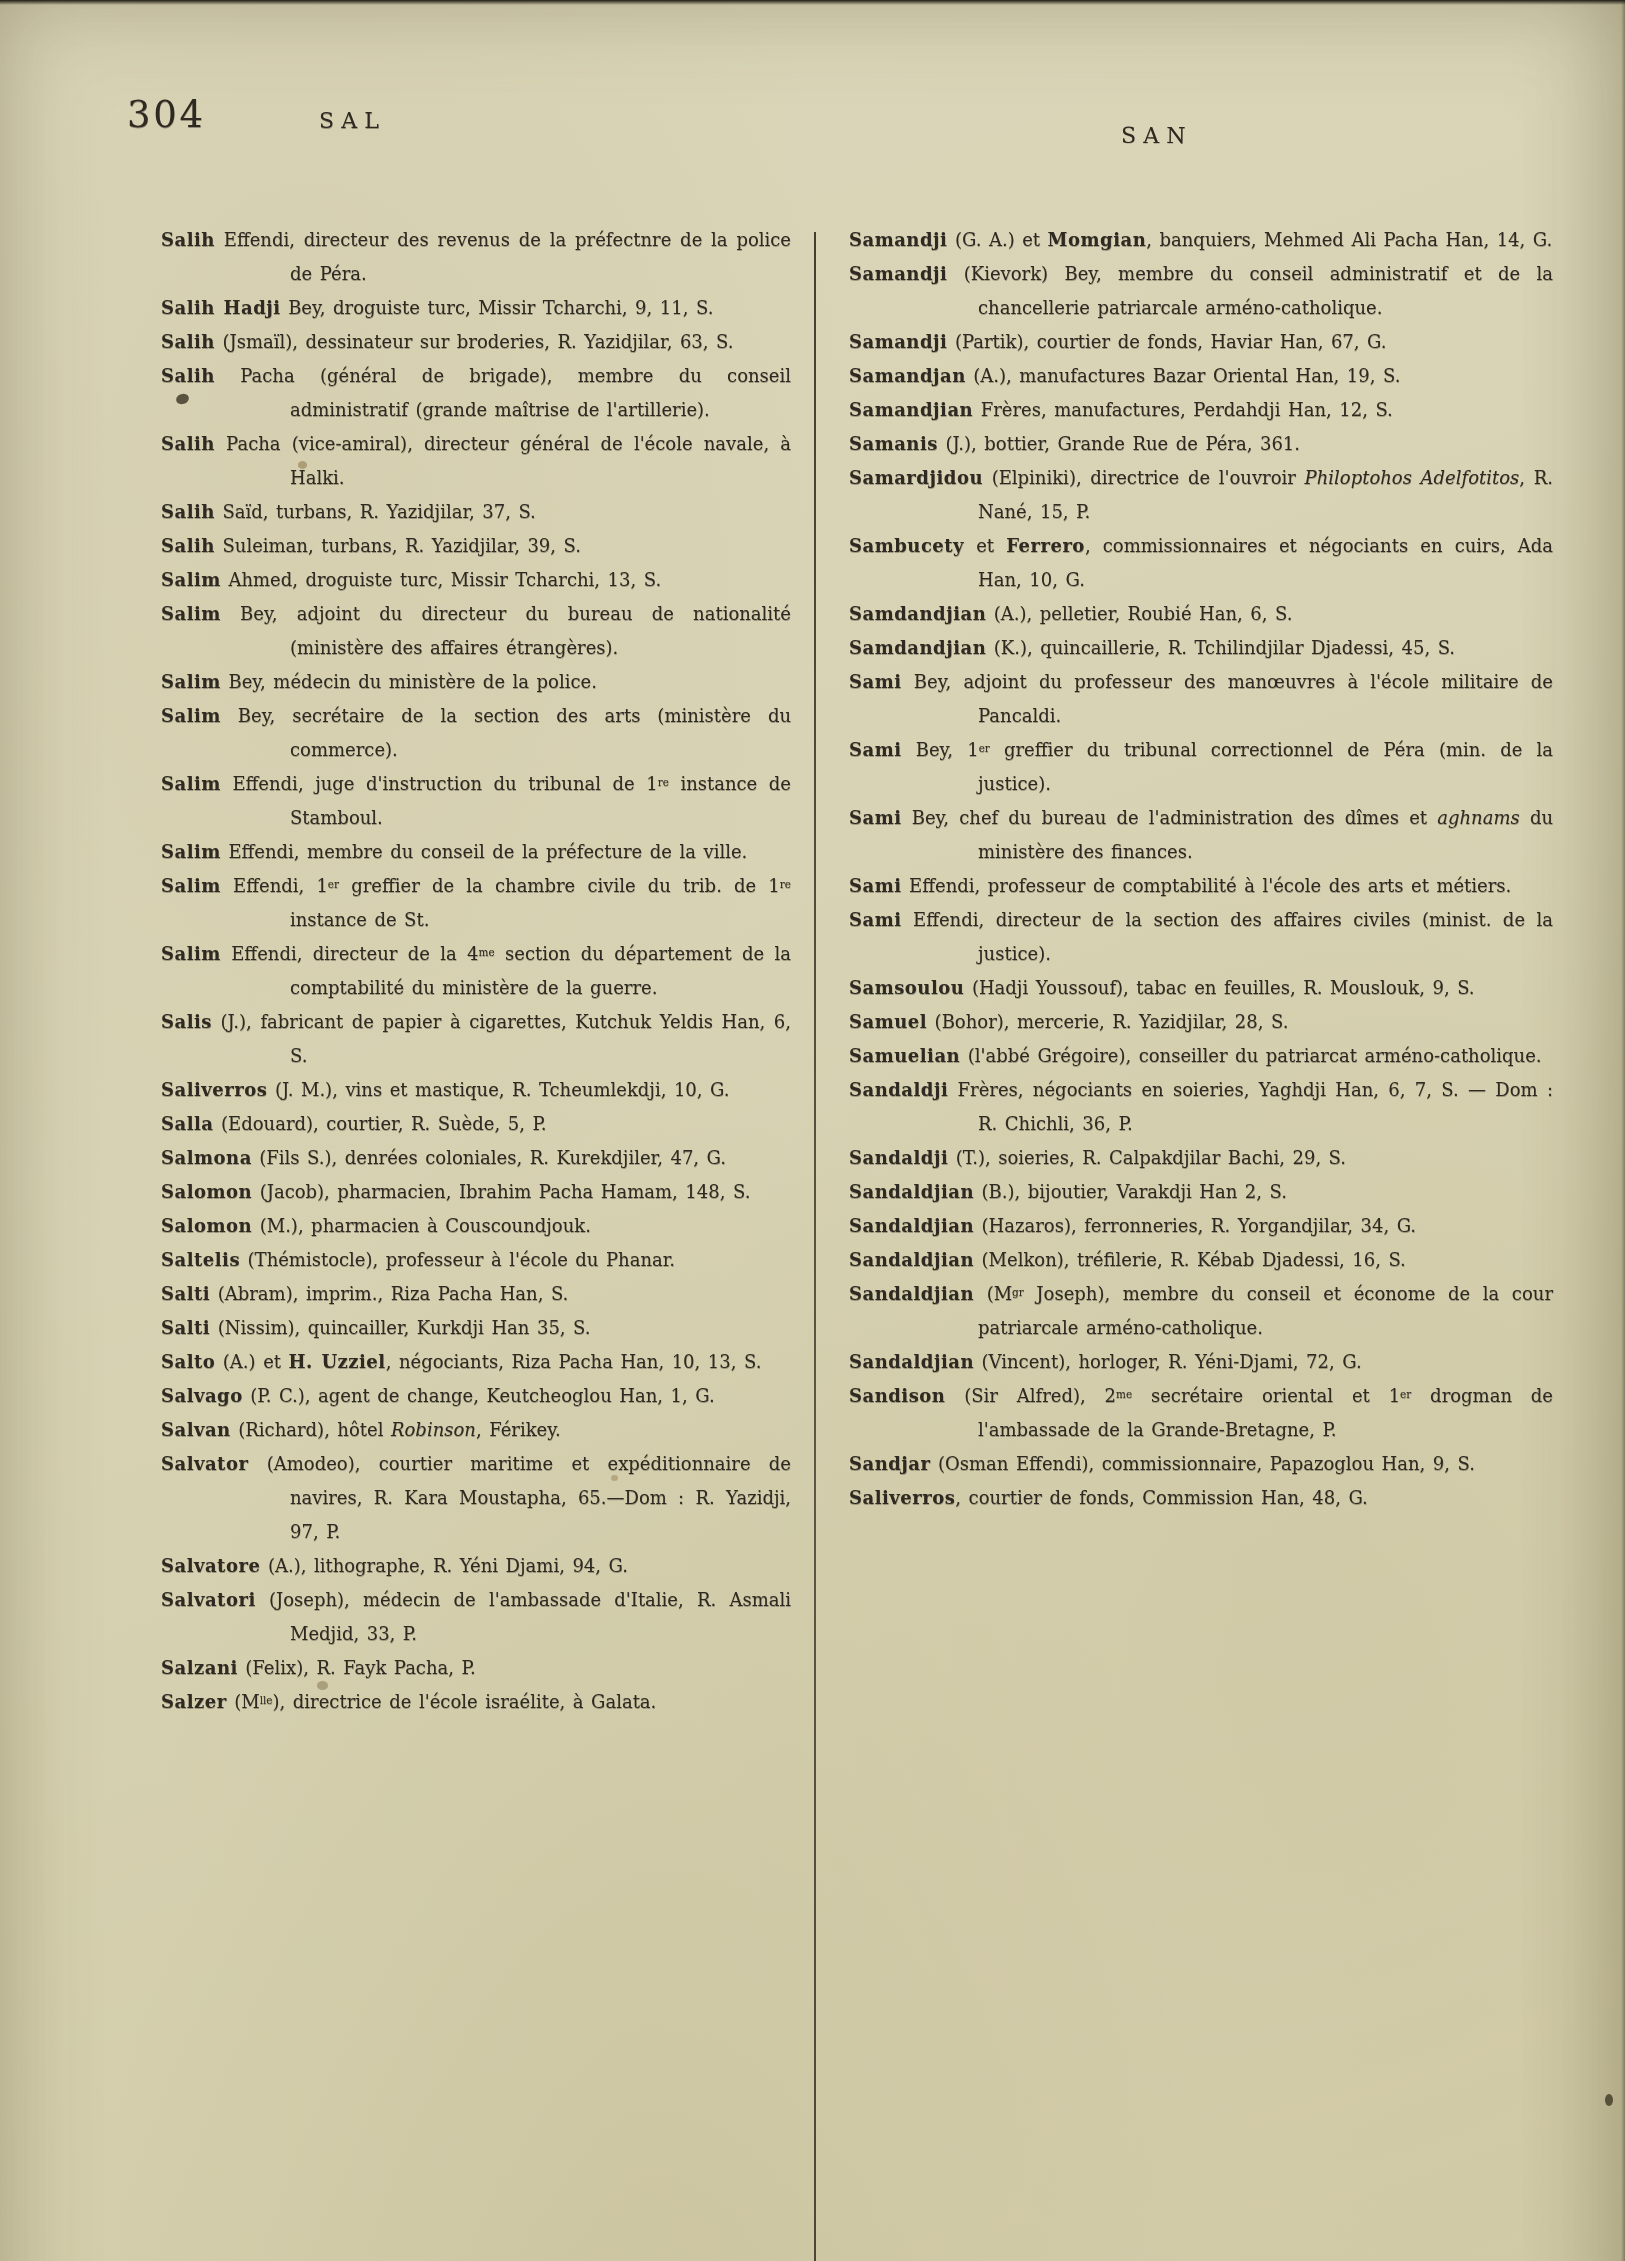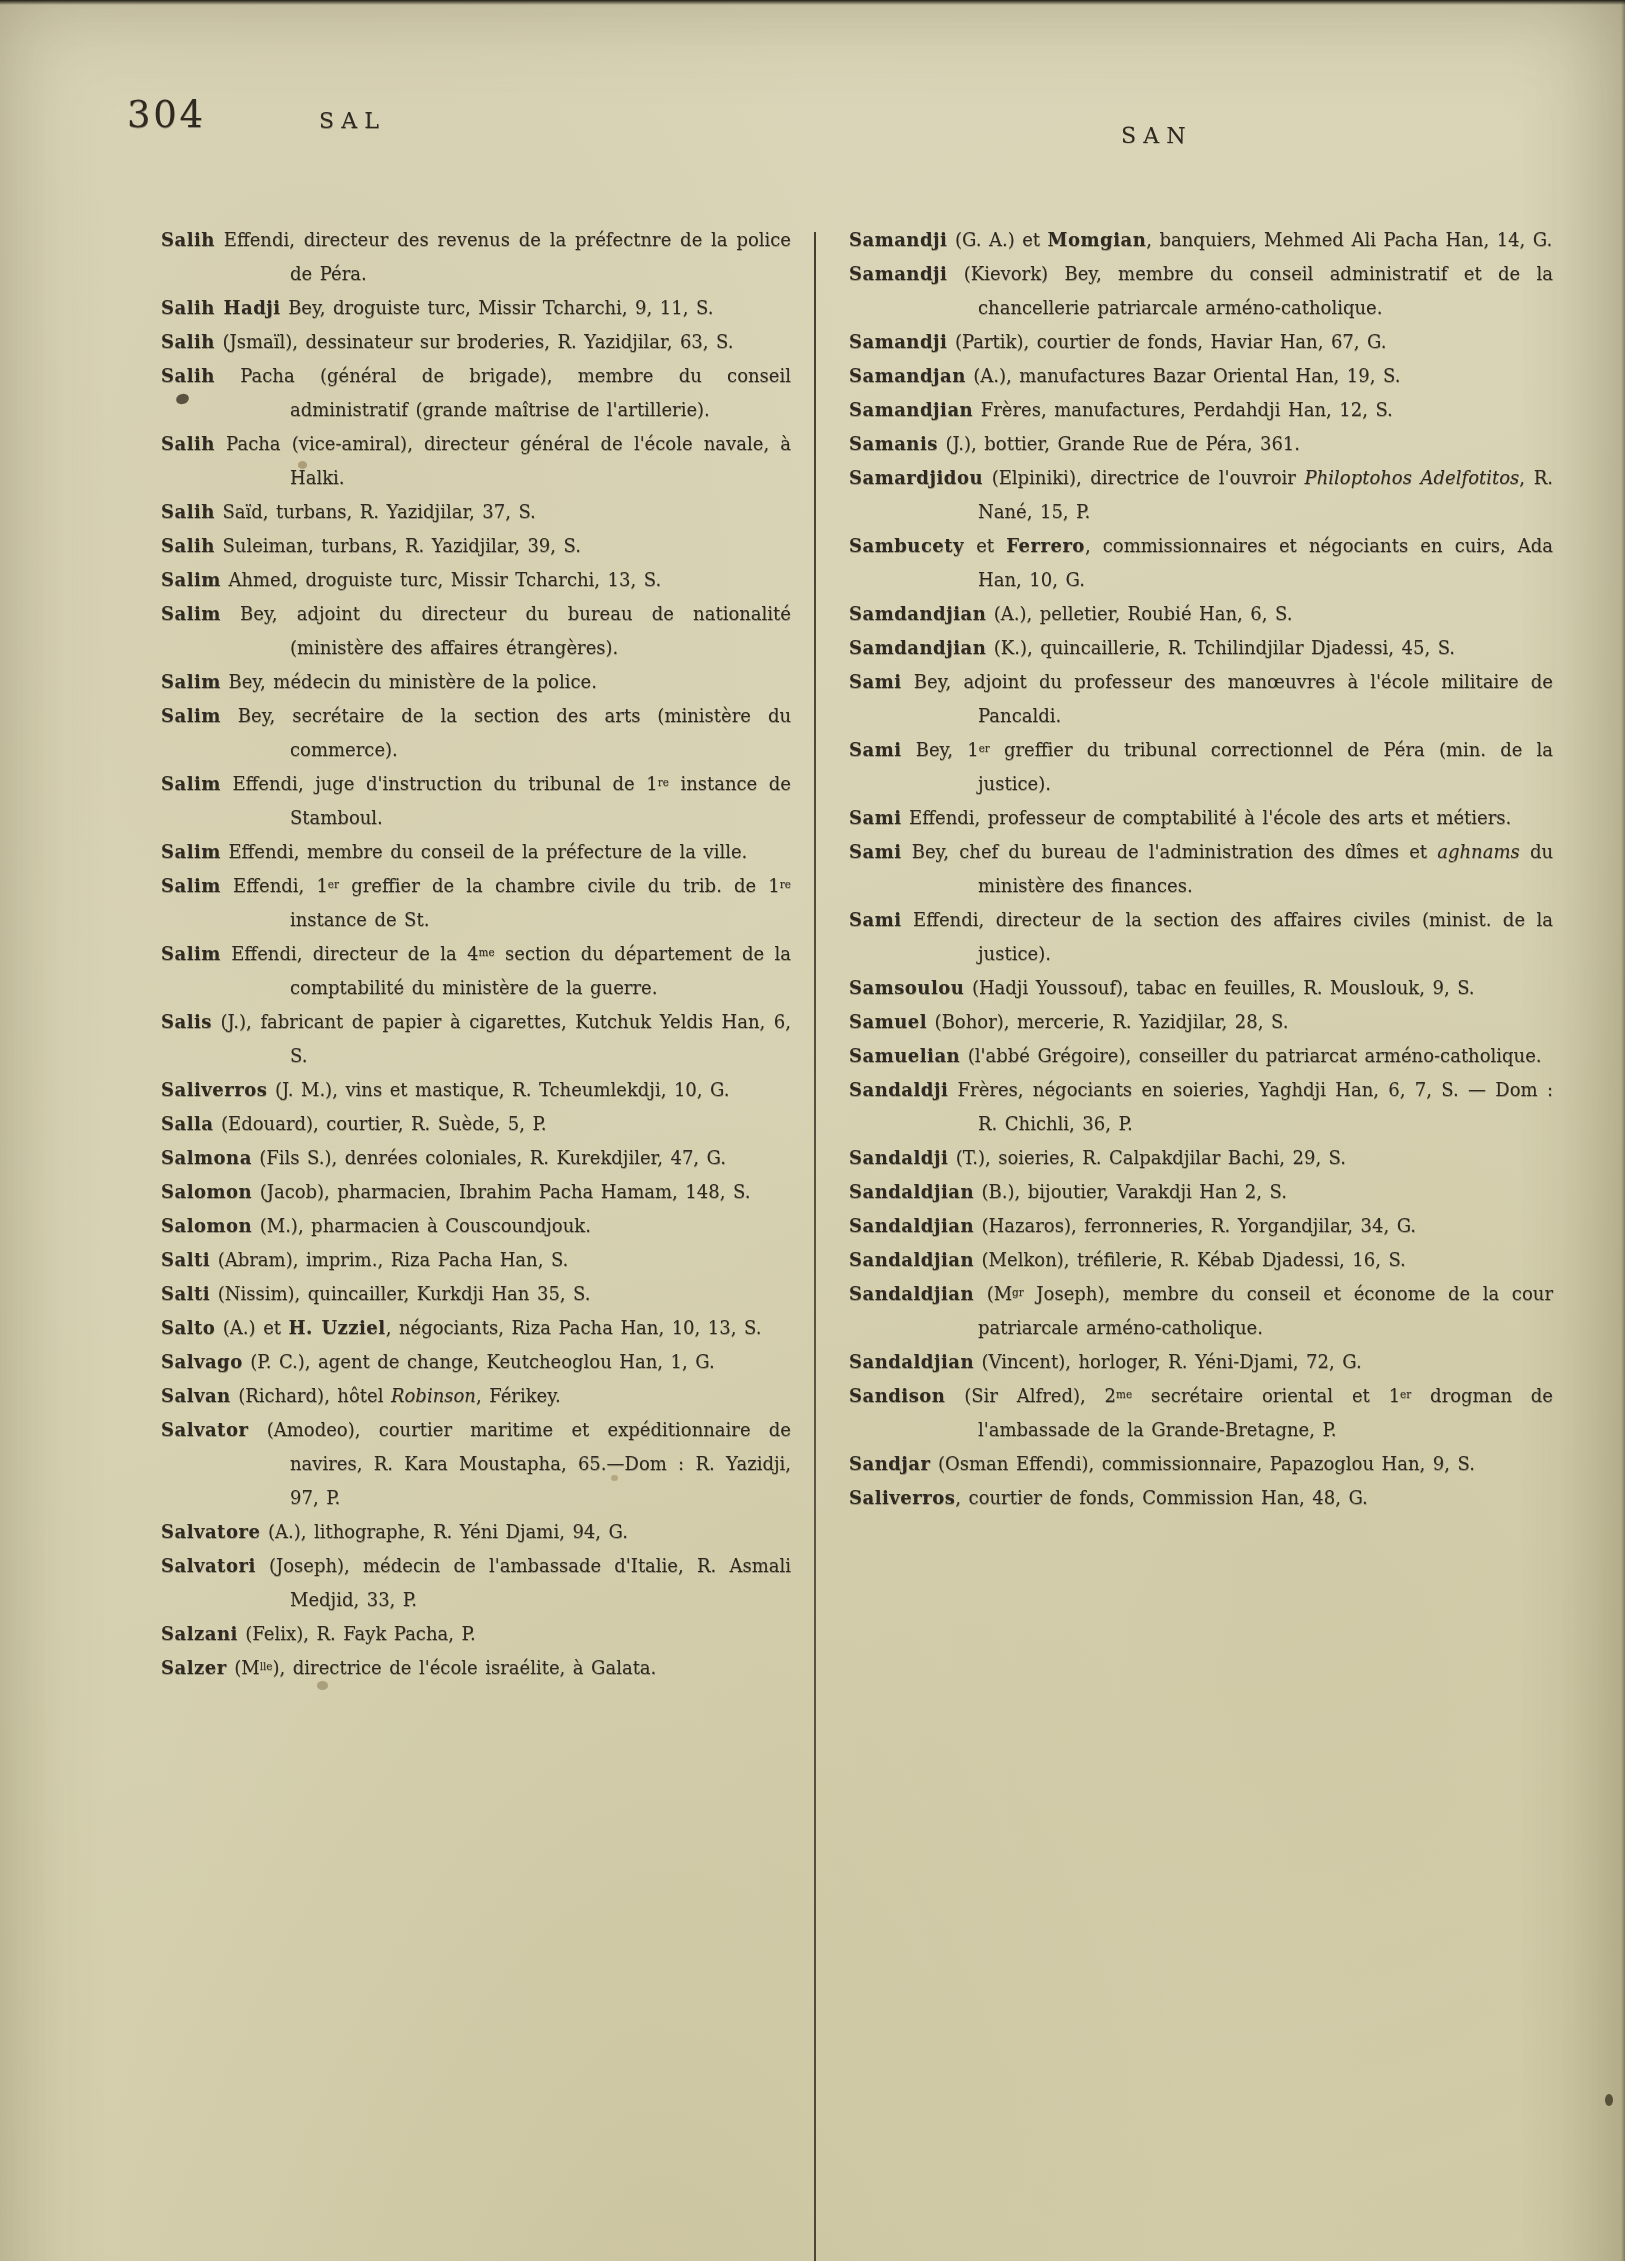--- a/index.html
+++ b/index.html
@@ -84,20 +84,21 @@
       <p class="entry"><span class="b">Salim</span><span> Effendi, juge d'instruction du tribunal de 1</span><sup>re</sup><span> instance de Stamboul.</span></p>
       <p class="entry"><span class="b">Salim</span><span> Effendi, membre du conseil de la préfecture de la ville.</span></p>
       <p class="entry"><span class="b">Salim</span><span> Effendi, 1</span><sup>er</sup><span> greffier de la chambre civile du trib. de 1</span><sup>re</sup><span> instance de St.</span></p>
       <p class="entry"><span class="b">Salim</span><span> Effendi, directeur de la 4</span><sup>me</sup><span> section du département de la comptabilité du ministère de la guerre.</span></p>
       <p class="entry"><span class="b">Salis</span><span> (J.), fabricant de papier à cigarettes, Kutchuk Yeldis Han, 6, S.</span></p>
       <p class="entry"><span class="b">Saliverros</span><span> (J. M.), vins et mastique, R. Tcheumlekdji, 10, G.</span></p>
       <p class="entry"><span class="b">Salla</span><span> (Edouard), courtier, R. Suède, 5, P.</span></p>
       <p class="entry"><span class="b">Salmona</span><span> (Fils S.), denrées coloniales, R. Kurekdjiler, 47, G.</span></p>
       <p class="entry"><span class="b">Salomon</span><span> (Jacob), pharmacien, Ibrahim Pacha Hamam, 148, S.</span></p>
       <p class="entry"><span class="b">Salomon</span><span> (M.), pharmacien à Couscoundjouk.</span></p>
+      <p class="entry"><span class="b">Saltelis</span><span> (Thémistocle), professeur à l'école du Phanar.</span></p>
       <p class="entry"><span class="b">Salti</span><span> (Abram), imprim., Riza Pacha Han, S.</span></p>
       <p class="entry"><span class="b">Salti</span><span> (Nissim), quincailler, Kurkdji Han 35, S.</span></p>
       <p class="entry"><span class="b">Salto</span><span> (A.) et </span><span class="b">H. Uzziel</span><span>, négociants, Riza Pacha Han, 10, 13, S.</span></p>
       <p class="entry"><span class="b">Salvago</span><span> (P. C.), agent de change, Keutcheoglou Han, 1, G.</span></p>
       <p class="entry"><span class="b">Salvan</span><span> (Richard), hôtel </span><span class="i">Robinson</span><span>, Férikey.</span></p>
       <p class="entry"><span class="b">Salvator</span><span> (Amodeo), courtier maritime et expéditionnaire de navires, R. Kara Moustapha, 65.—Dom : R. Yazidji, 97, P.</span></p>
       <p class="entry"><span class="b">Salvatore</span><span> (A.), lithographe, R. Yéni Djami, 94, G.</span></p>
       <p class="entry"><span class="b">Salvatori</span><span> (Joseph), médecin de l'ambassade d'Italie, R. Asmali Medjid, 33, P.</span></p>
       <p class="entry"><span class="b">Salzani</span><span> (Felix), R. Fayk Pacha, P.</span></p>
       <p class="entry"><span class="b">Salzer</span><span> (M</span><sup>lle</sup><span>), directrice de l'école israélite, à Galata.</span></p>
@@ -108,22 +109,22 @@
       <p class="entry"><span class="b">Samandji</span><span> (Partik), courtier de fonds, Haviar Han, 67, G.</span></p>
       <p class="entry"><span class="b">Samandjan</span><span> (A.), manufactures Bazar Oriental Han, 19, S.</span></p>
       <p class="entry"><span class="b">Samandjian</span><span> Frères, manufactures, Perdahdji Han, 12, S.</span></p>
       <p class="entry"><span class="b">Samanis</span><span> (J.), bottier, Grande Rue de Péra, 361.</span></p>
       <p class="entry"><span class="b">Samardjidou</span><span> (Elpiniki), directrice de l'ouvroir </span><span class="i">Philoptohos Adelfotitos</span><span>, R. Nané, 15, P.</span></p>
       <p class="entry"><span class="b">Sambucety</span><span> et </span><span class="b">Ferrero</span><span>, commissionnaires et négociants en cuirs, Ada Han, 10, G.</span></p>
       <p class="entry"><span class="b">Samdandjian</span><span> (A.), pelletier, Roubié Han, 6, S.</span></p>
       <p class="entry"><span class="b">Samdandjian</span><span> (K.), quincaillerie, R. Tchilindjilar Djadessi, 45, S.</span></p>
       <p class="entry"><span class="b">Sami</span><span> Bey, adjoint du professeur des manœuvres à l'école militaire de Pancaldi.</span></p>
       <p class="entry"><span class="b">Sami</span><span> Bey, 1</span><sup>er</sup><span> greffier du tribunal correctionnel de Péra (min. de la justice).</span></p>
+      <p class="entry"><span class="b">Sami</span><span> Bey, chef du bureau de l'administration des dîmes et </span><span class="i">aghnams</span><span> du ministère des finances.</span></p>
       <p class="entry"><span class="b">Sami</span><span> Effendi, professeur de comptabilité à l'école des arts et métiers.</span></p>
-      <p class="entry"><span class="b">Sami</span><span> Bey, chef du bureau de l'administration des dîmes et </span><span class="i">aghnams</span><span> du ministère des finances.</span></p>
       <p class="entry"><span class="b">Sami</span><span> Effendi, directeur de la section des affaires civiles (minist. de la justice).</span></p>
       <p class="entry"><span class="b">Samsoulou</span><span> (Hadji Youssouf), tabac en feuilles, R. Mouslouk, 9, S.</span></p>
       <p class="entry"><span class="b">Samuel</span><span> (Bohor), mercerie, R. Yazidjilar, 28, S.</span></p>
       <p class="entry"><span class="b">Samuelian</span><span> (l'abbé Grégoire), conseiller du patriarcat arméno-catholique.</span></p>
       <p class="entry"><span class="b">Sandaldji</span><span> Frères, négociants en soieries, Yaghdji Han, 6, 7, S. — Dom : R. Chichli, 36, P.</span></p>
       <p class="entry"><span class="b">Sandaldji</span><span> (T.), soieries, R. Calpakdjilar Bachi, 29, S.</span></p>
       <p class="entry"><span class="b">Sandaldjian</span><span> (B.), bijoutier, Varakdji Han 2, S.</span></p>
       <p class="entry"><span class="b">Sandaldjian</span><span> (Hazaros), ferronneries, R. Yorgandjilar, 34, G.</span></p>
       <p class="entry"><span class="b">Sandaldjian</span><span> (Melkon), tréfilerie, R. Kébab Djadessi, 16, S.</span></p>
       <p class="entry"><span class="b">Sandaldjian</span><span> (M</span><sup>gr</sup><span> Joseph), membre du conseil et économe de la cour patriarcale arméno-catholique.</span></p>

